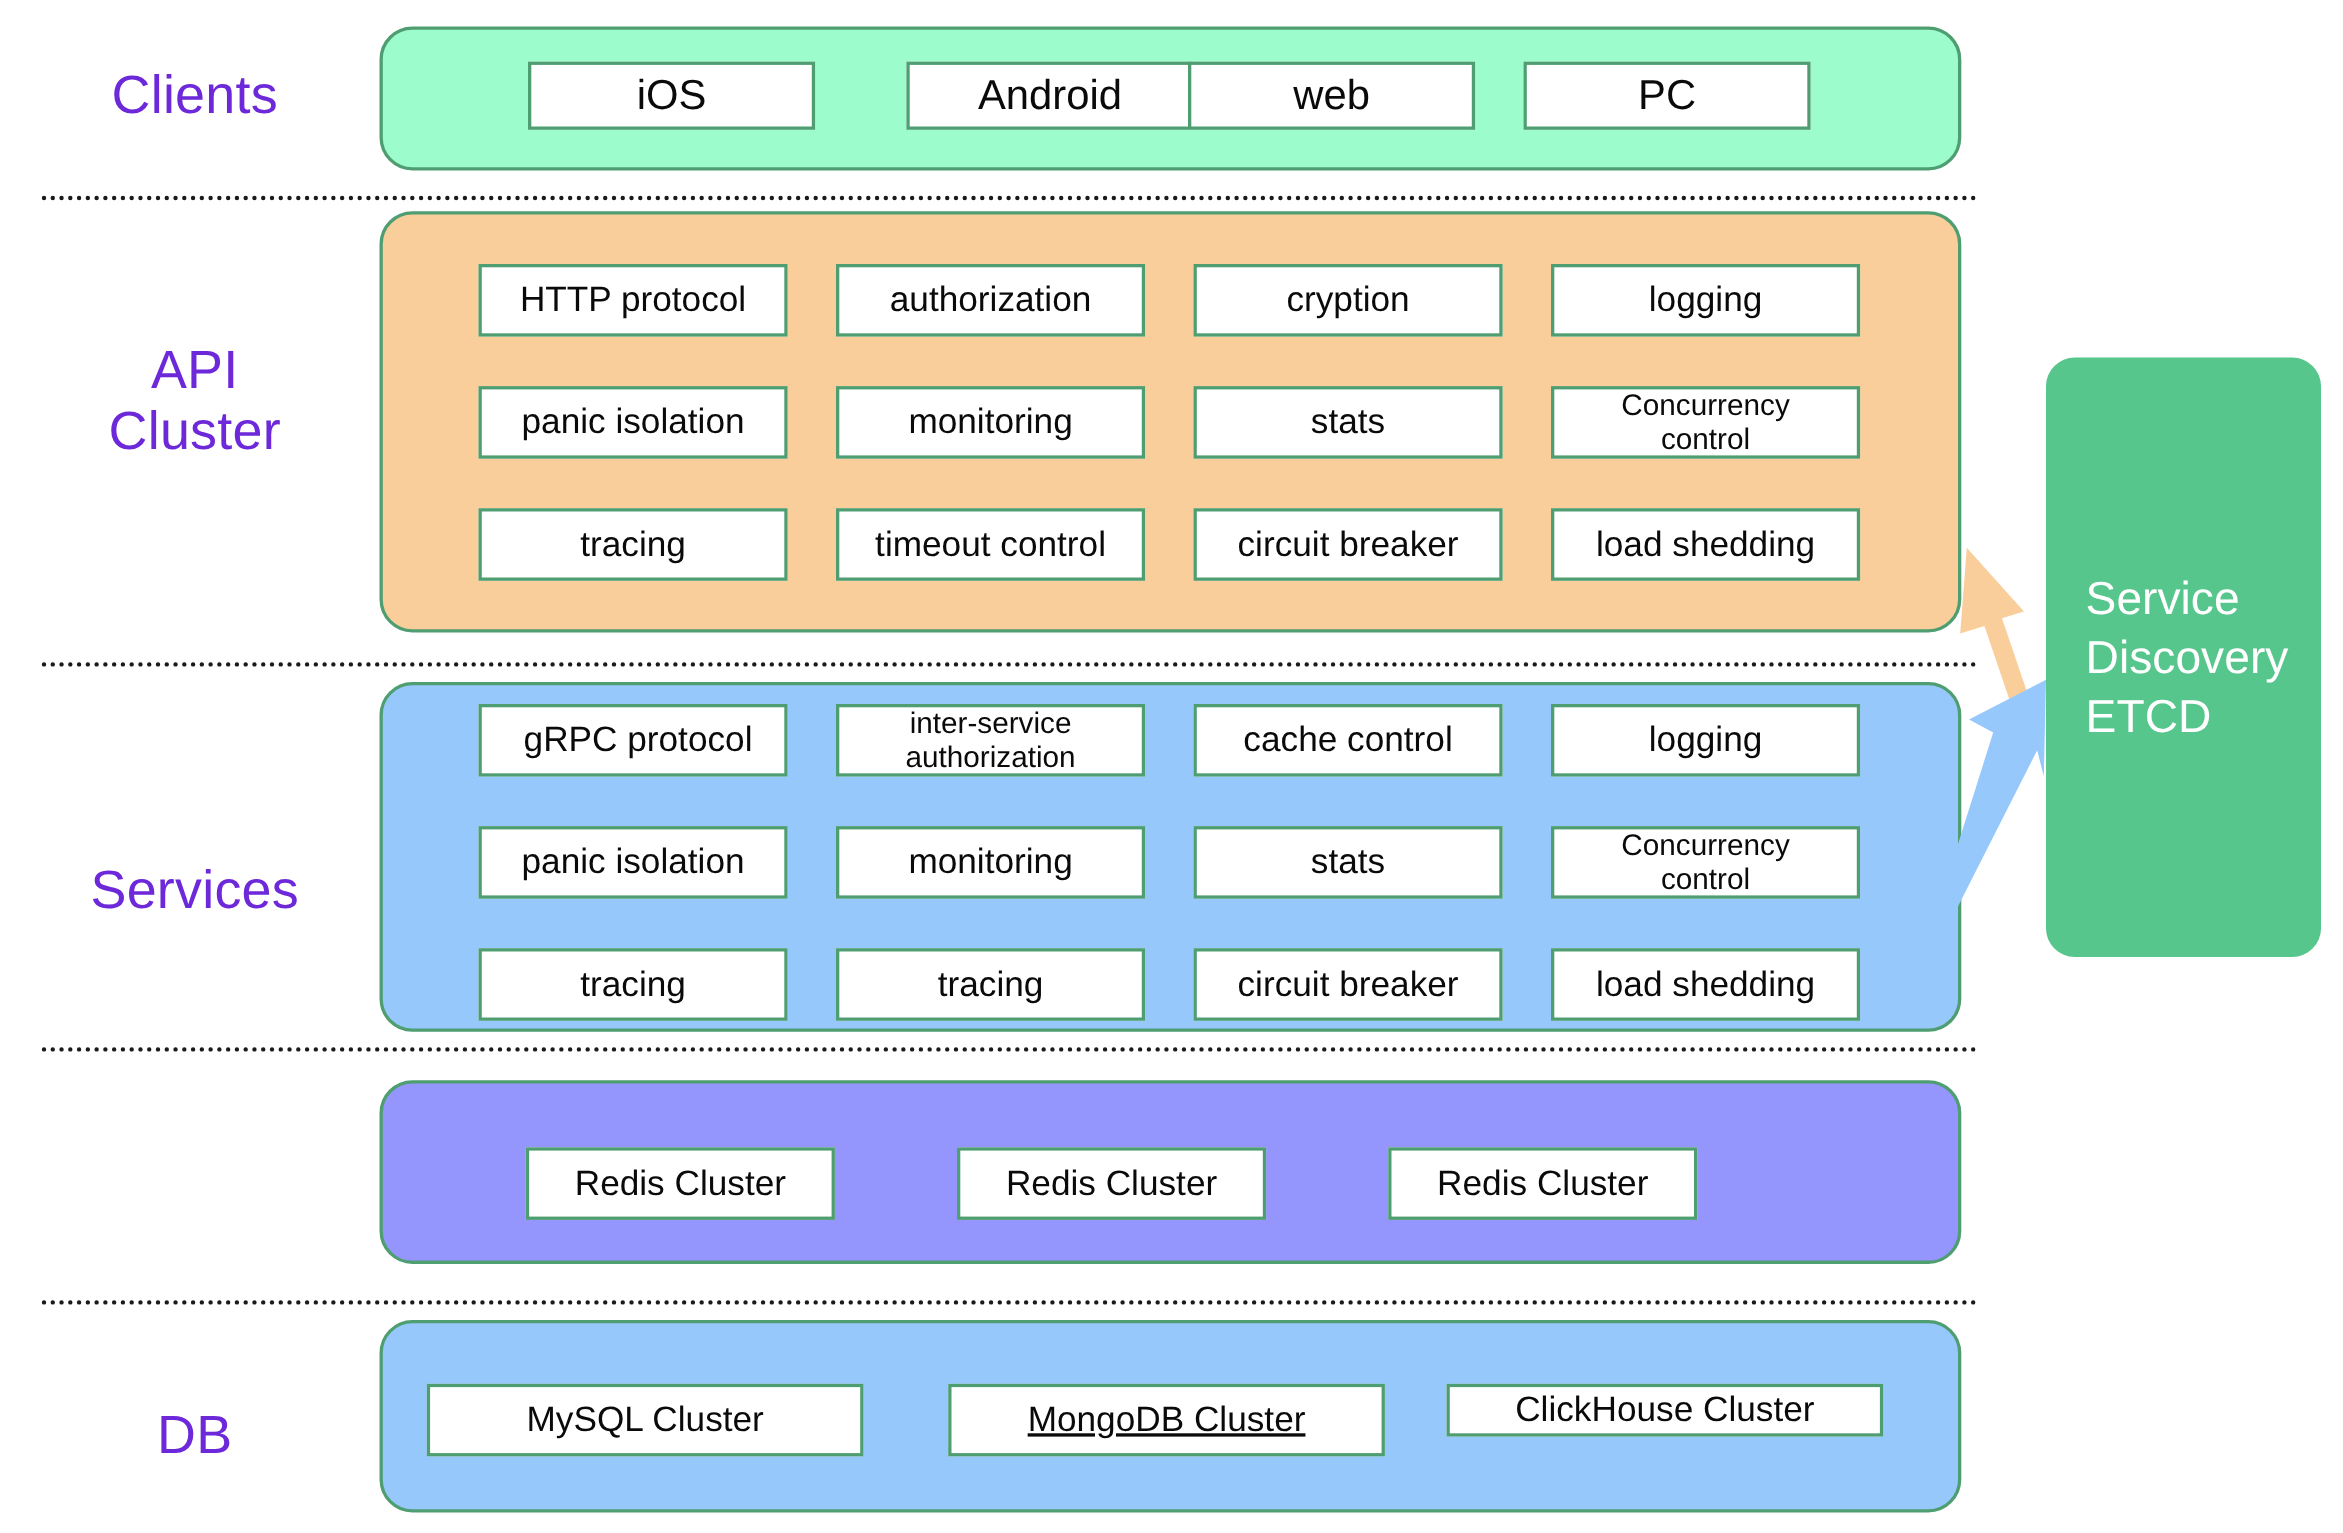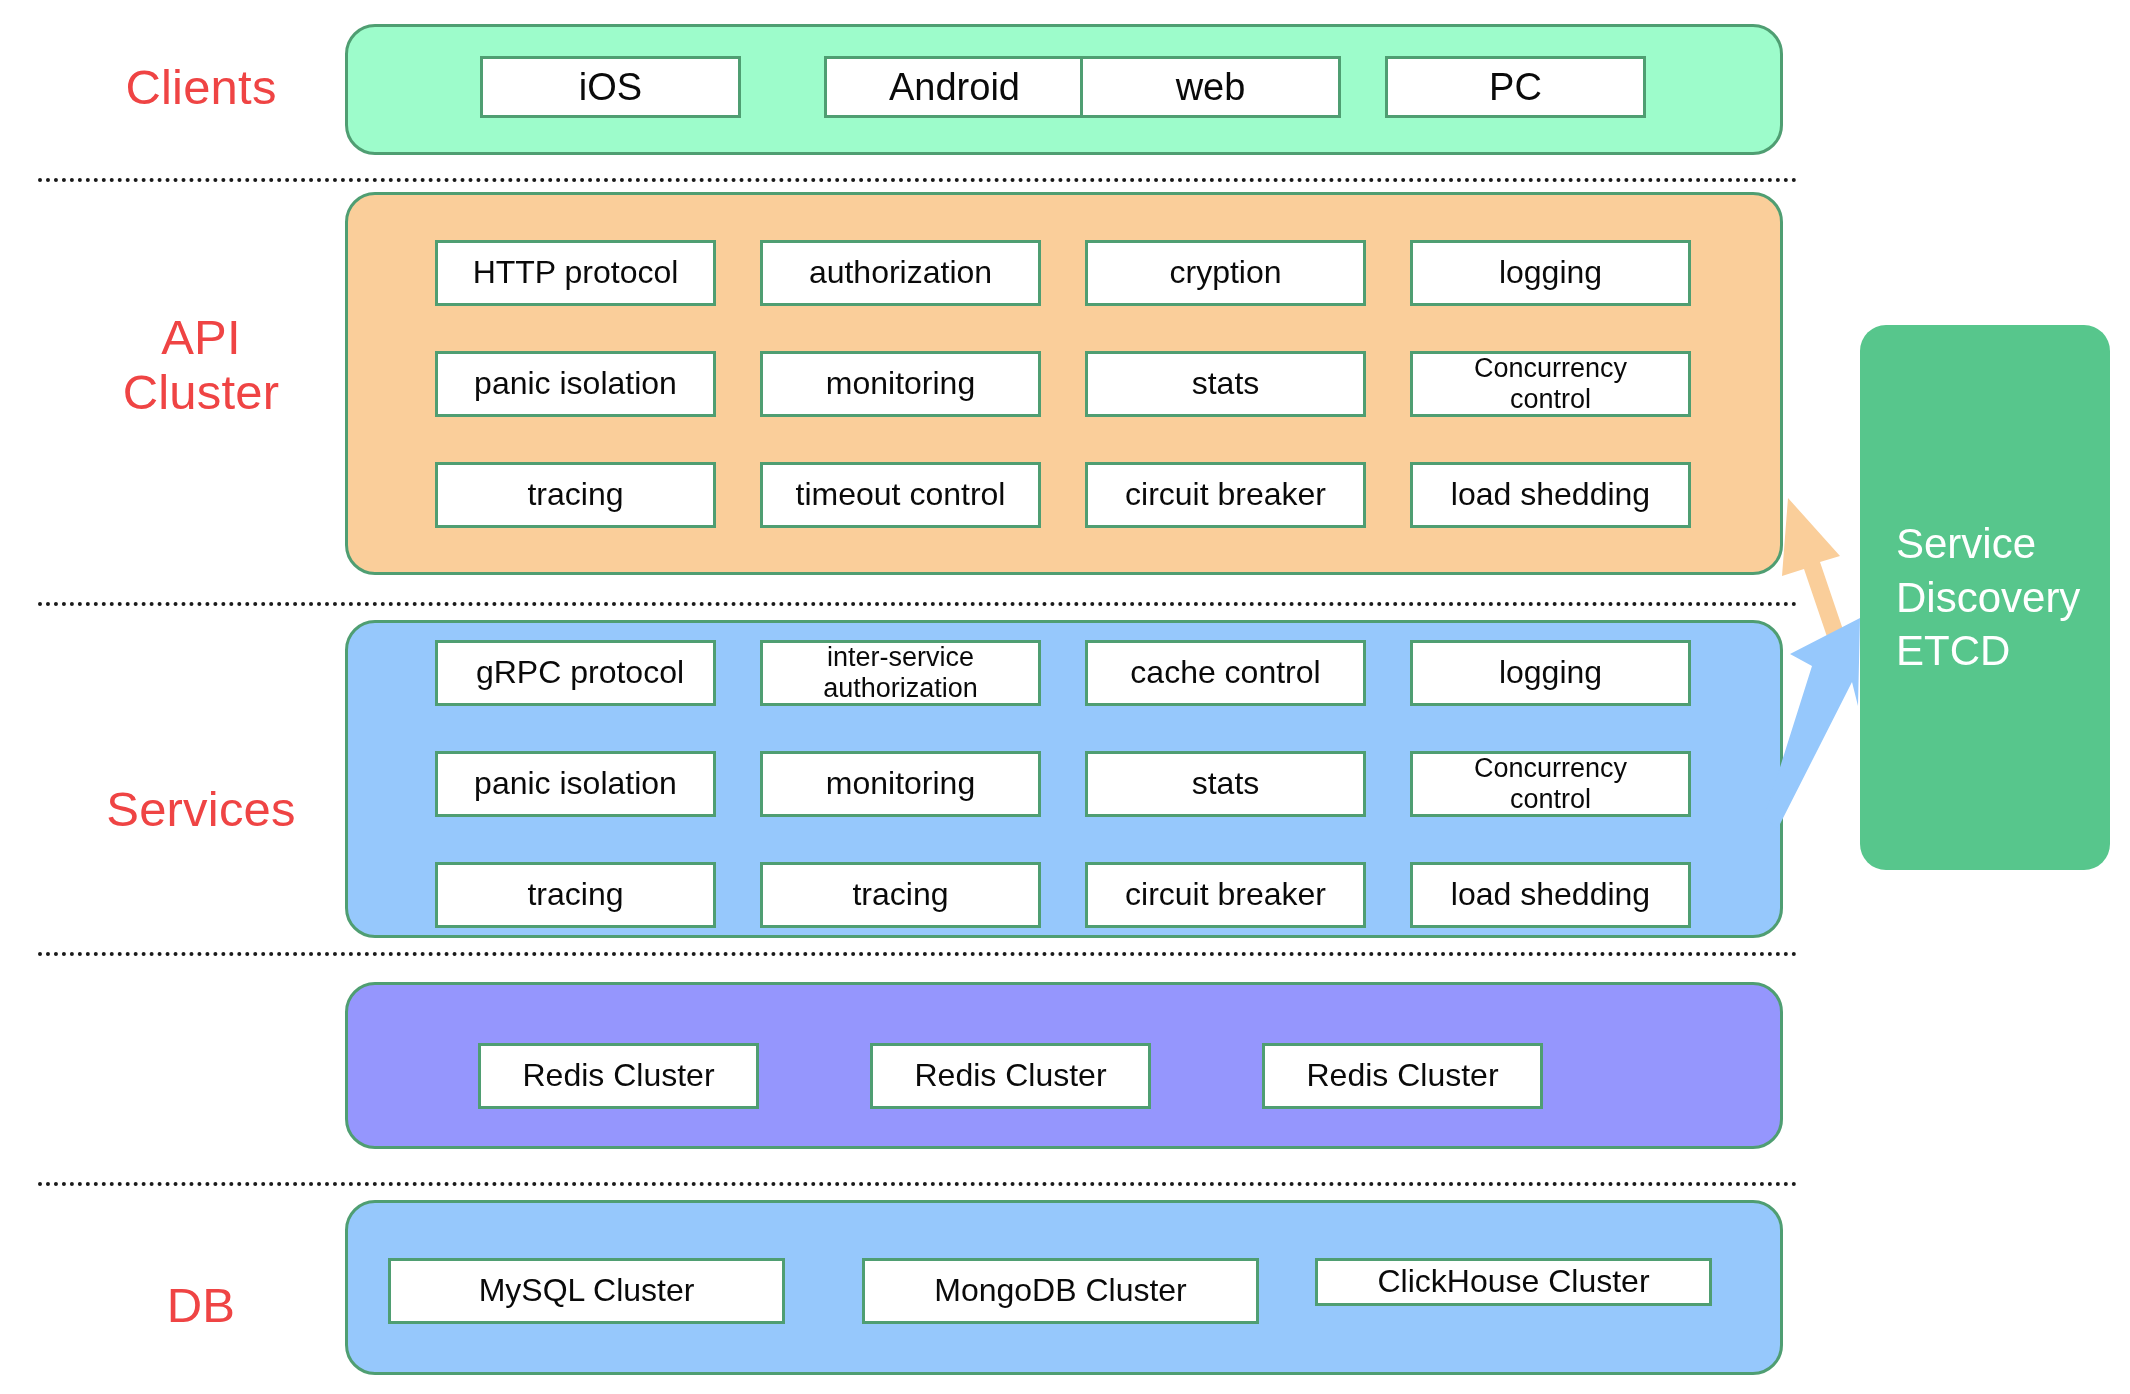--- a/index.html
+++ b/index.html
@@ -16,27 +16,27 @@
     position: relative;
     width: 2130px;
     height: 1394px;
     background: #ffffff;
     overflow: hidden;
   }
 
   
   .row-label {
     position: absolute;
-    left: 56px;
+    left: 32px;
     width: 290px;
     text-align: center;
     font-family: "Liberation Sans", sans-serif;
     font-size: 49px;
     line-height: 1.12;
-    color: #ef4444;
+    color: #6d28d9;
     font-weight: 400;
     letter-spacing: 0.2px;
   }
 
   
   .separator {
     position: absolute;
     left: 38px;
     height: 0;
     border-top: 4px dotted #1a1a1a;
@@ -165,21 +165,21 @@
 
   <div class="band band-cache" style="left:345px; top:982px; width:1438px; height:167px;">
   </div>
   <div class="chip chip-md" style="left:478px; top:1043px; width:281px; height:66px;">Redis Cluster</div>
   <div class="chip chip-md" style="left:870px; top:1043px; width:281px; height:66px;">Redis Cluster</div>
   <div class="chip chip-md" style="left:1262px; top:1043px; width:281px; height:66px;">Redis Cluster</div>
 
   <div class="band band-db" style="left:345px; top:1200px; width:1438px; height:175px;">
   </div>
   <div class="chip chip-md" style="left:388px; top:1258px; width:397px; height:66px;">MySQL Cluster</div>
-  <div class="chip chip-md" style="left:862px; top:1258px; width:397px; height:66px;">MongoDB Cluster</div>
+  <div class="chip chip-md" style="left:862px; top:1258px; width:397px; height:66px;text-decoration:underline;">MongoDB Cluster</div>
   <div class="chip chip-md" style="left:1315px; top:1258px; width:397px; height:48px;">ClickHouse Cluster</div>
 
   <div class="etcd-box" style="left:1860px; top:325px; width:250px; height:545px;">Service
 Discovery
 ETCD</div>
 
   <svg class="arrow-svg" style="left:1760px; top:380px;" width="120" height="300" viewBox="0 0 120 300">
     <polygon points="96,288 60,182 80,176 28,118 22,196 44,189 80,295" fill="#FACE9A"></polygon>
   </svg>
 

